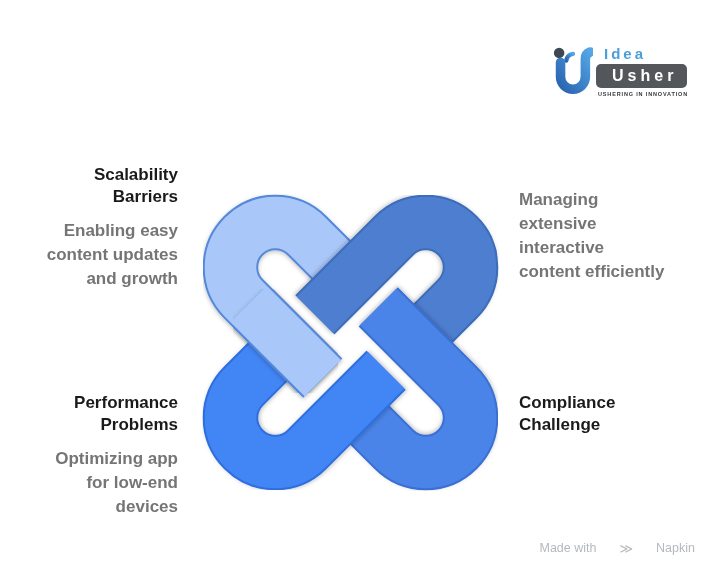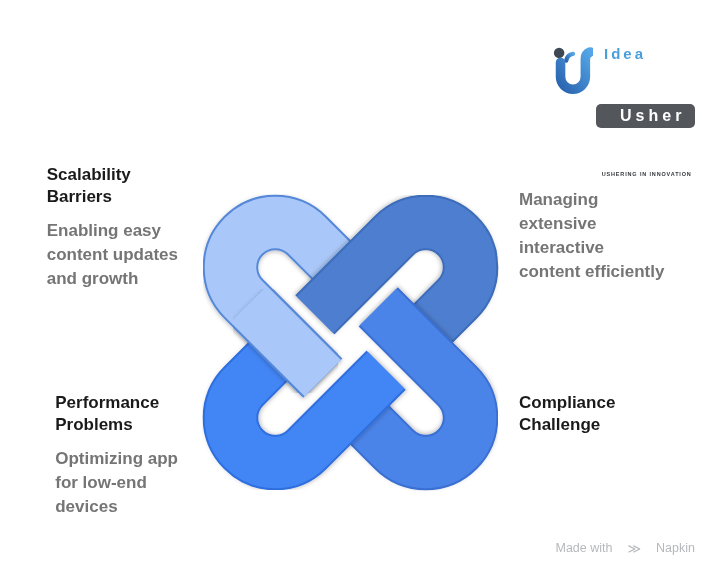--- a/index.html
+++ b/index.html
@@ -11,55 +11,55 @@
   
   .quad{position:absolute;}
   .quad .title{
     font-size:17px;font-weight:700;color:#1a1a1a;
     line-height:22px;white-space:pre-line;
   }
   .quad .desc{
     font-size:17px;font-weight:700;color:#757575;
     line-height:24px;white-space:pre-line;margin-top:11px;
   }
-  .quad.align-right{}
+  .quad.align-right{text-align:right;}
   #q-tl{right:530px;top:164px;}
   #q-tr{left:519px;top:177px;}
   #q-bl{right:530px;top:392px;}
   #q-br{left:519px;top:392px;}
 
   
   #knot{position:absolute;left:202px;top:194px;width:297px;height:297px;}
   #knot path{fill:none;stroke-linecap:butt;}
   #knot path.u{stroke-width:56;}
   #knot path.f{stroke-width:52;}
 
   
   .logo{position:absolute;left:551px;top:45px;display:flex;align-items:flex-start;}
   .logo-icon{width:42px;height:54px;flex:0 0 auto;}
-  .logo-right{margin-left:3px;display:flex;flex-direction:column;gap:40px;}
+  .logo-right{margin-left:3px;display:flex;flex-direction:column;}
   .logo-idea{
     color:#4b9fd9;font-weight:700;font-size:15px;letter-spacing:3px;
     padding-left:8px;line-height:18px;
   }
   .logo-usher{
     background:#53575b;color:#ffffff;border-radius:5px;
     font-weight:700;font-size:16px;letter-spacing:4px;
-    padding:2px 10px 3px 24px;line-height:19px;margin-top:1px;
+    padding:2px 10px 3px 16px;line-height:19px;margin-top:1px;
     align-self:flex-start;
   }
   .logo-tagline{
     font-size:5.5px;font-weight:700;letter-spacing:0.85px;color:#33383d;
     margin-top:3px;text-align:center;white-space:nowrap;padding-left:2px;
   }
 
   
   .badge{
     position:absolute;right:13px;bottom:17px;
-    display:flex;align-items:flex-end;gap:15px;
+    display:flex;align-items:flex-end;gap:23px;
     color:#b5b9bd;font-size:12.5px;margin-left:36px;
   }
   .badge .glyph{font-size:13px;color:#b5b9bd;line-height:1;}
 </style>
 </head>
 <body>
 
 <svg id="knot" viewBox="0 0 300 300">
   <defs>
     <filter id="ds" x="-20%" y="-20%" width="140%" height="140%">

